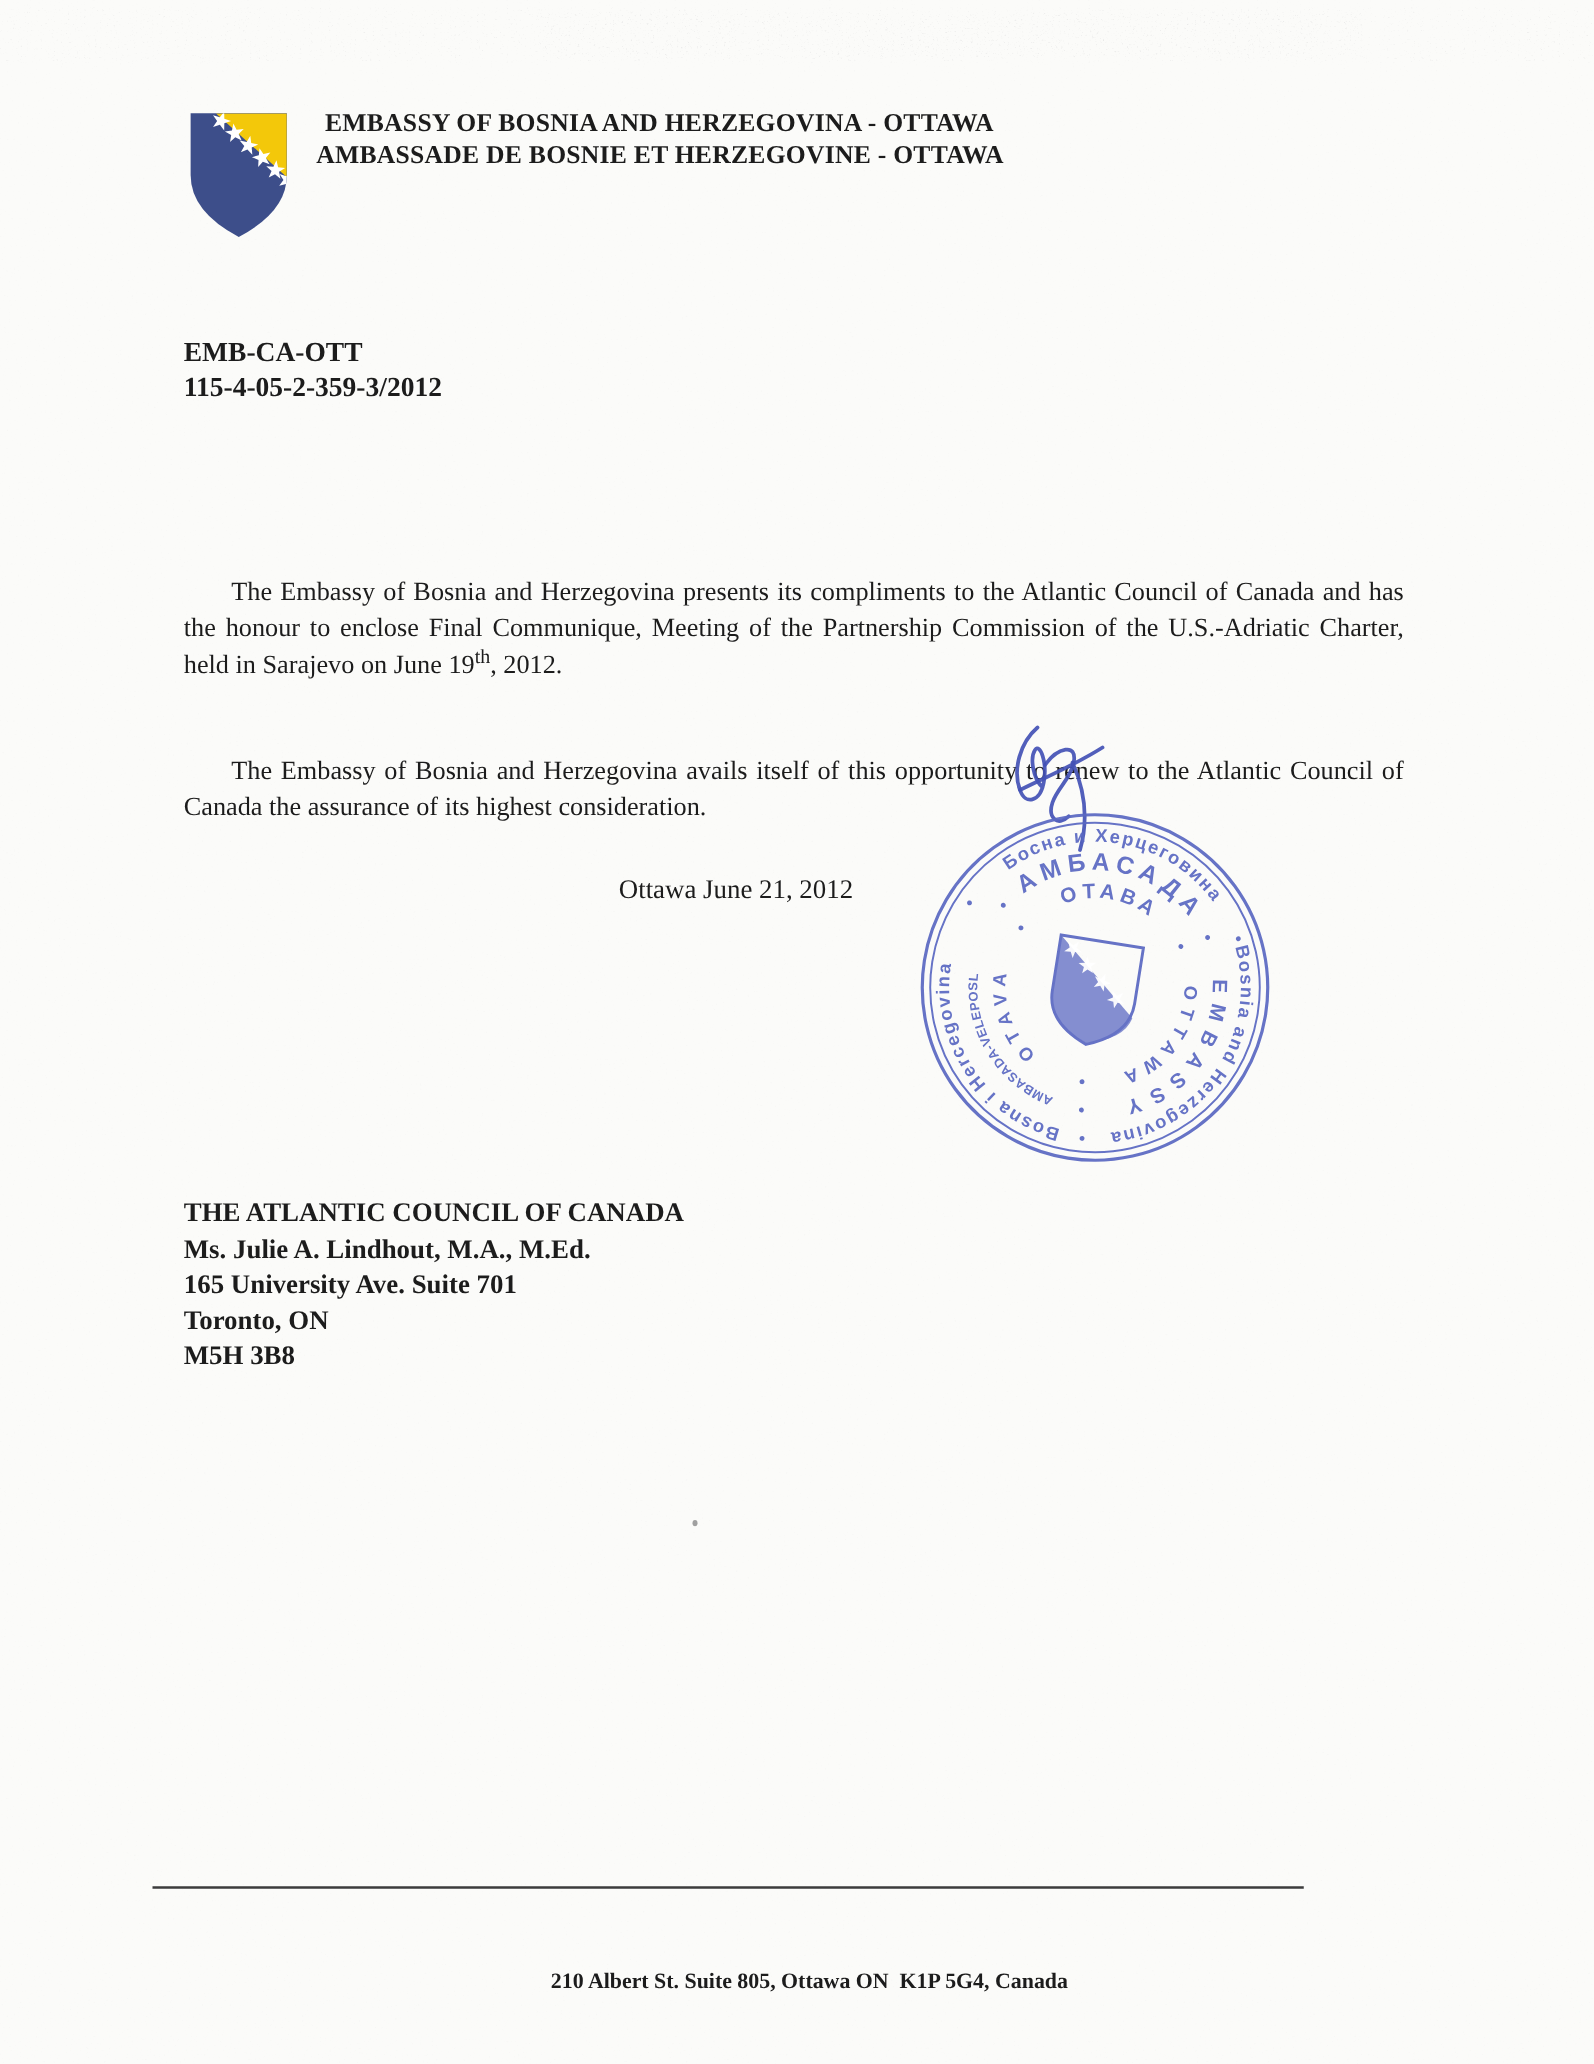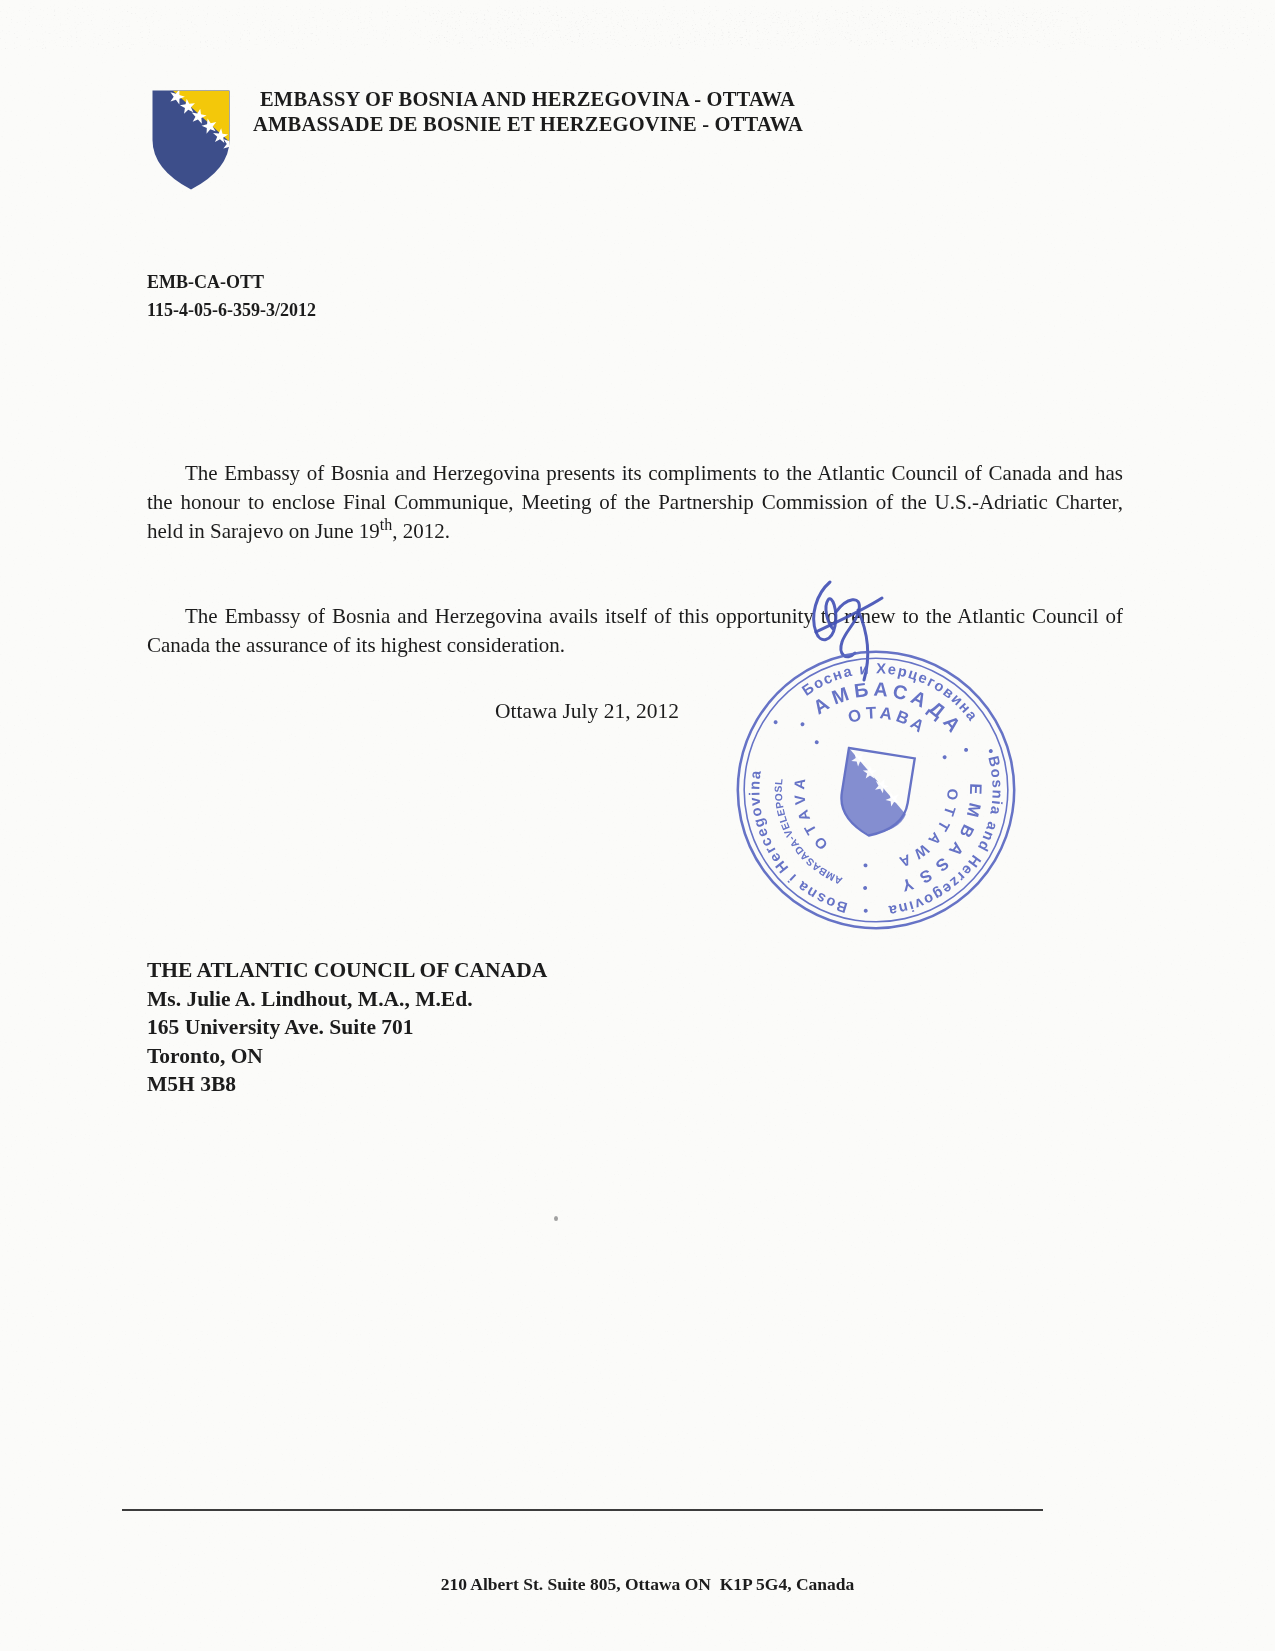--- a/index.html
+++ b/index.html
@@ -26,21 +26,21 @@
   .grain-page{top:0;left:0;width:1275px;height:1651px;opacity:.16;}
   .scan-speck{top:1216px;left:554px;width:4px;height:5px;background:#8a8a8a;border-radius:50%;opacity:.8;}
 
   
   .header{top:85px;left:145px;display:flex;align-items:flex-start;}
   .crest{width:92px;height:110px;flex:0 0 auto;}
   .header-lines{margin-left:16px;padding-top:2px;font-weight:bold;font-size:20.5px;line-height:24.6px;letter-spacing:.2px;white-space:nowrap;}
   .header-lines .hl0{padding-left:7px;}
 
   
-  .reference{top:268px;left:147px;font-weight:bold;font-size:18px;line-height:28px;}
+  .reference{top:268px;left:147px;font-weight:bold;font-size:22px;line-height:28px;}
 
   
   .para{left:147px;width:976px;font-size:21px;line-height:28.8px;text-align:justify;text-indent:38px;}
   .para1{top:438px;}
   .para2{top:581px;}
   sup{font-size:16px;line-height:0;}
 
   .dateline{top:699px;left:495px;font-size:21.5px;}
 
   
@@ -111,28 +111,28 @@
     </g>
   </svg>
   <div class="header-lines">
     <div class="hl0">EMBASSY OF BOSNIA AND HERZEGOVINA - OTTAWA</div>
     <div>AMBASSADE DE BOSNIE ET HERZEGOVINE - OTTAWA</div>
   </div>
 </div>
 
 <div class="abs reference">
   <div>EMB-CA-OTT</div>
-  <div>115-4-05-6-359-3/2012</div>
+  <div>115-4-05-2-359-3/2012</div>
 </div>
 
 <p class="abs para para1"><span>The Embassy of Bosnia and Herzegovina presents its compliments to the Atlantic Council of Canada and has the honour to enclose Final Communique, Meeting of the Partnership Commission of the U.S.-Adriatic Charter, held in Sarajevo on June 19</span><sup>th</sup><span>, 2012.</span></p>
 
 <p class="abs para para2">The Embassy of Bosnia and Herzegovina avails itself of this opportunity to renew to the Atlantic Council of Canada the assurance of its highest consideration.</p>
 
-<div class="abs dateline">Ottawa July 21, 2012</div>
+<div class="abs dateline">Ottawa June 21, 2012</div>
 
 <svg class="abs signature" viewBox="0 0 130 130">
   <path d="M44,12 C30,24 24,46 30,62 C34,74 46,72 49,56 C52,40 46,24 42,30 C38,36 40,52 48,60"></path>
   <path d="M50,42 C60,28 76,24 73,40 C70,54 60,60 56,72 C52,84 60,92 69,83"></path>
   <path d="M30,62 C50,52 74,42 96,28"></path>
   <path d="M72,40 C80,58 86,82 78,110"></path>
 </svg>
 
 <svg class="abs stamp" viewBox="0 0 300 300">
   <defs>

